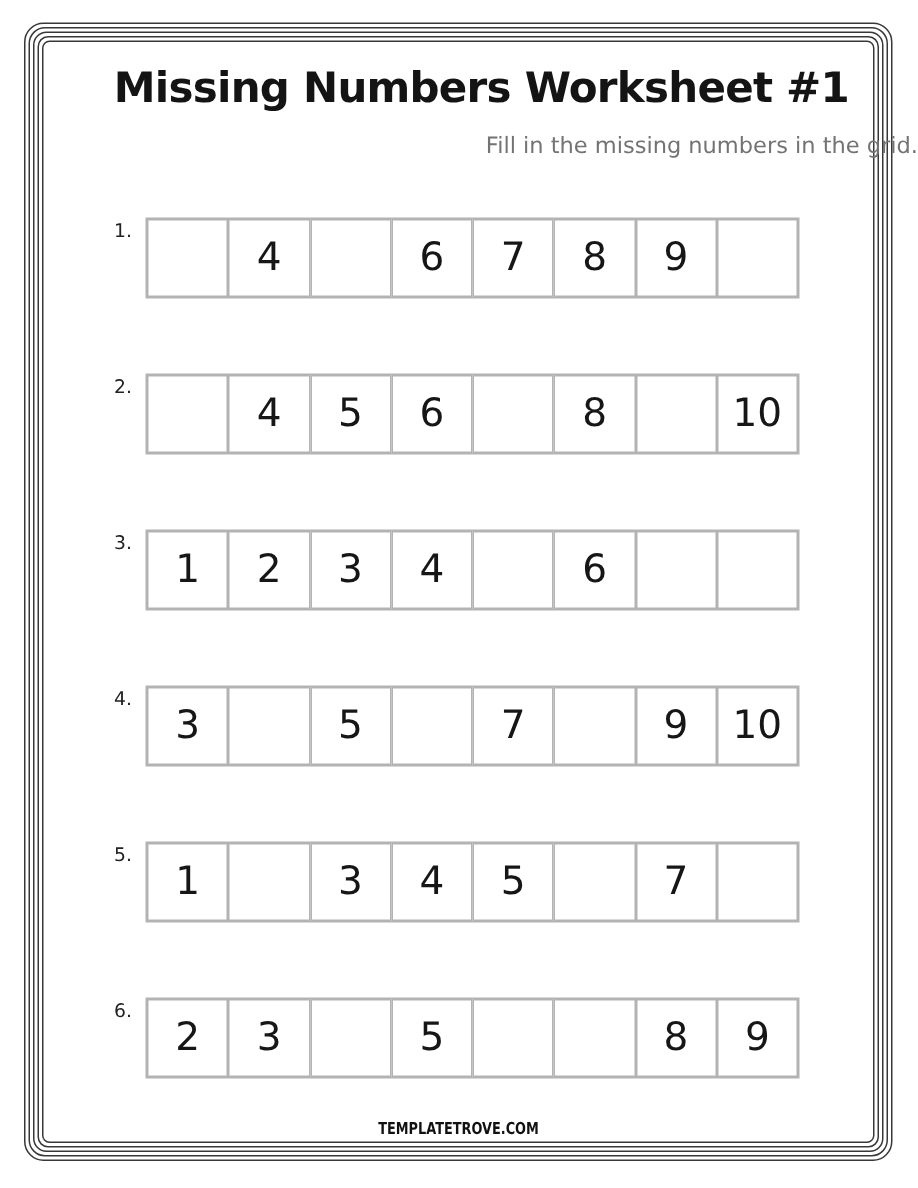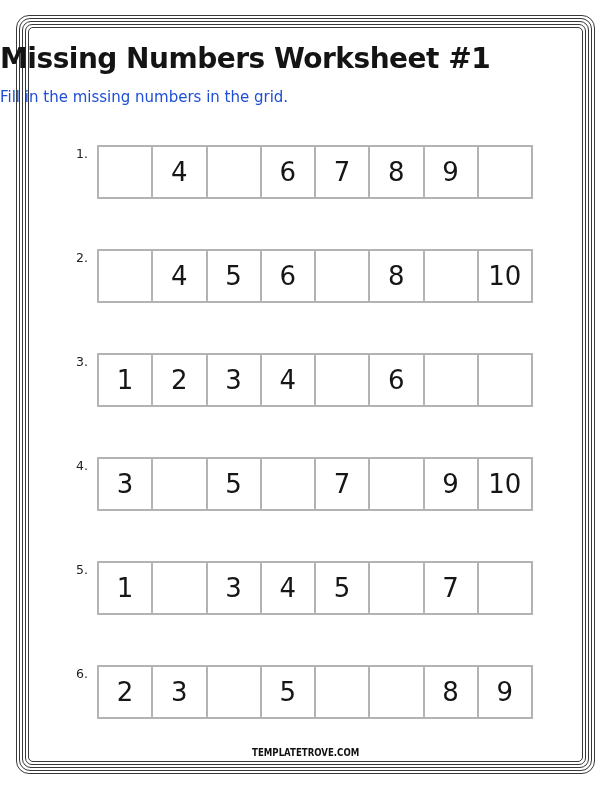--- a/index.html
+++ b/index.html
@@ -17,29 +17,30 @@
   .frame .fl { position: absolute; border: 1px solid #383838; }
   .fl1 { inset: 0;    border-radius: 13px; }
   .fl2 { inset: 3px;  border-radius: 11px; }
   .fl3 { inset: 6px;  border-radius: 9px; }
   .fl4 { inset: 9px;  border-radius: 7px; }
   .fl5 { inset: 12px; border-radius: 5px; }
 
   
   .title {
     position: absolute; top: 42px; left: 0; width: 546px;
-    text-align: left;
+    text-align: right;
     font-size: 28px; font-weight: bold; letter-spacing: -0.5px;
     color: #141414;
+    padding-left: 20px;
   }
   .subtitle {
     position: absolute; top: 88px; left: 0; width: 612px;
-    text-align: left;
+    text-align: right;
     font-size: 15px; font-weight: 500;
-    color: #1d4ed8;
+    color: #737373;
   }
 
   
   .row { position: absolute; left: 0; width: 612px; height: 56px; }
   .row-label {
     position: absolute; left: 58px; top: 1px; width: 30px;
     text-align: right;
     font-size: 12.5px; color: #222222;
   }
   table.grid {

